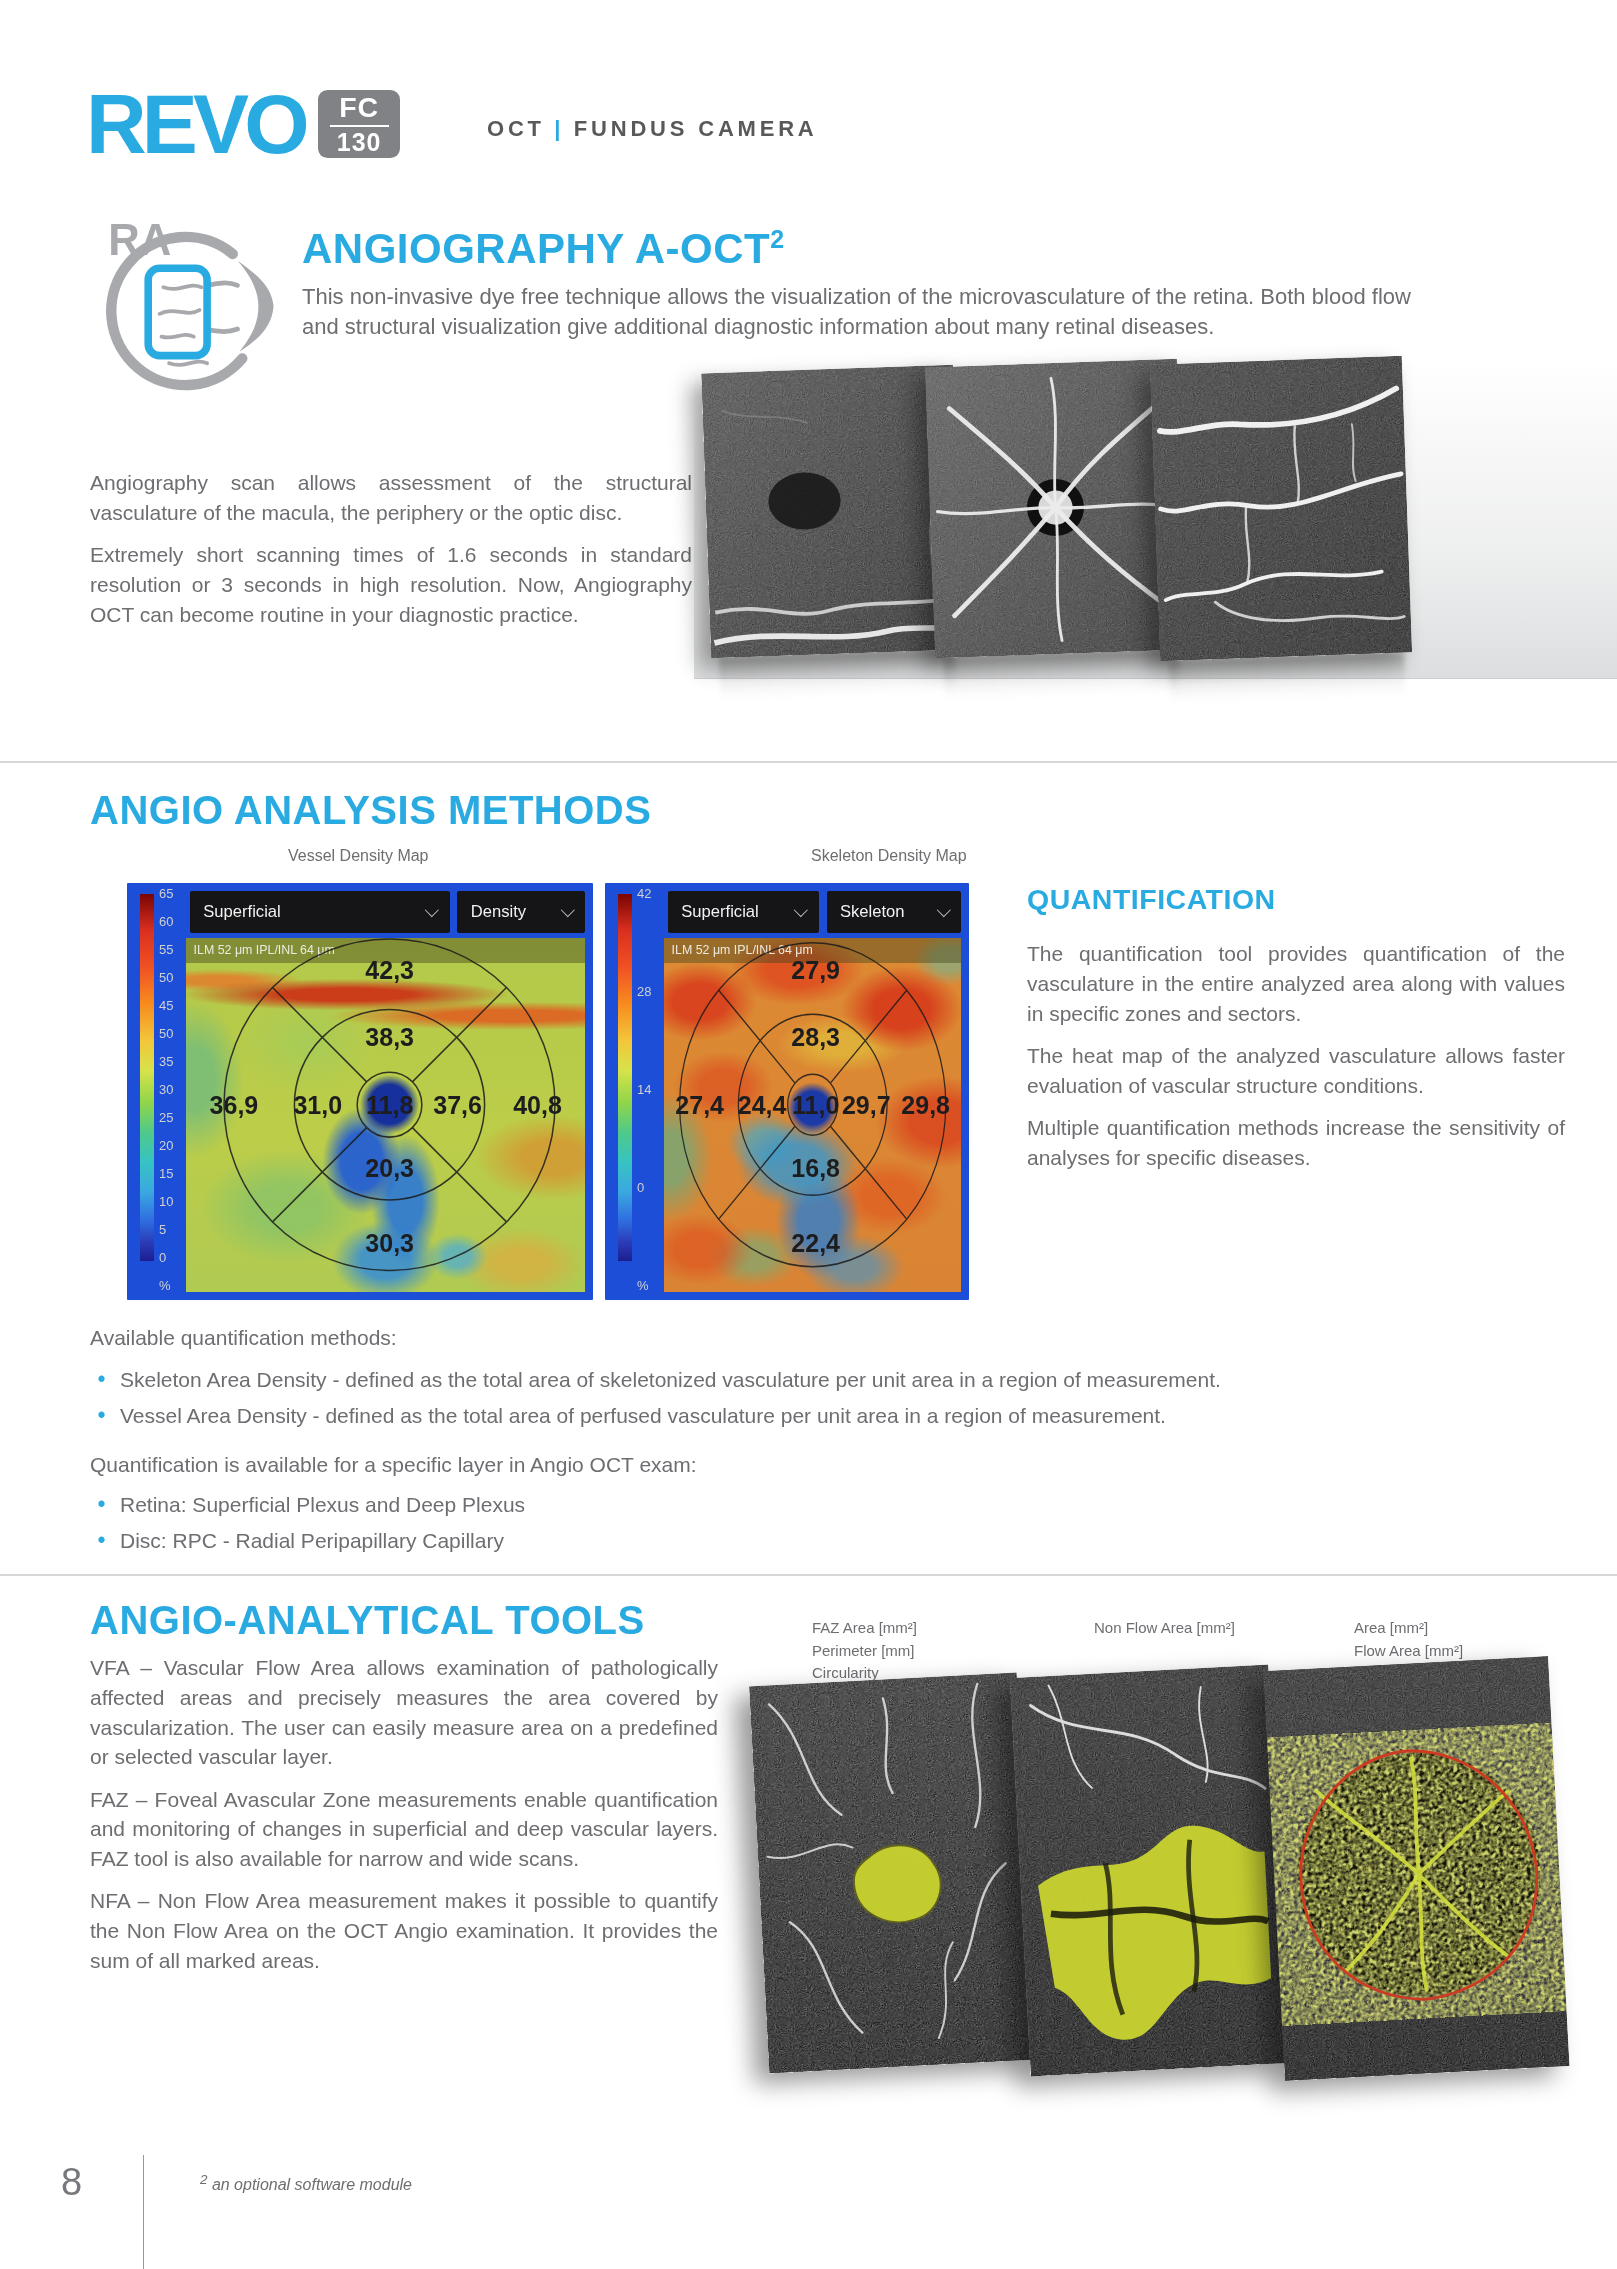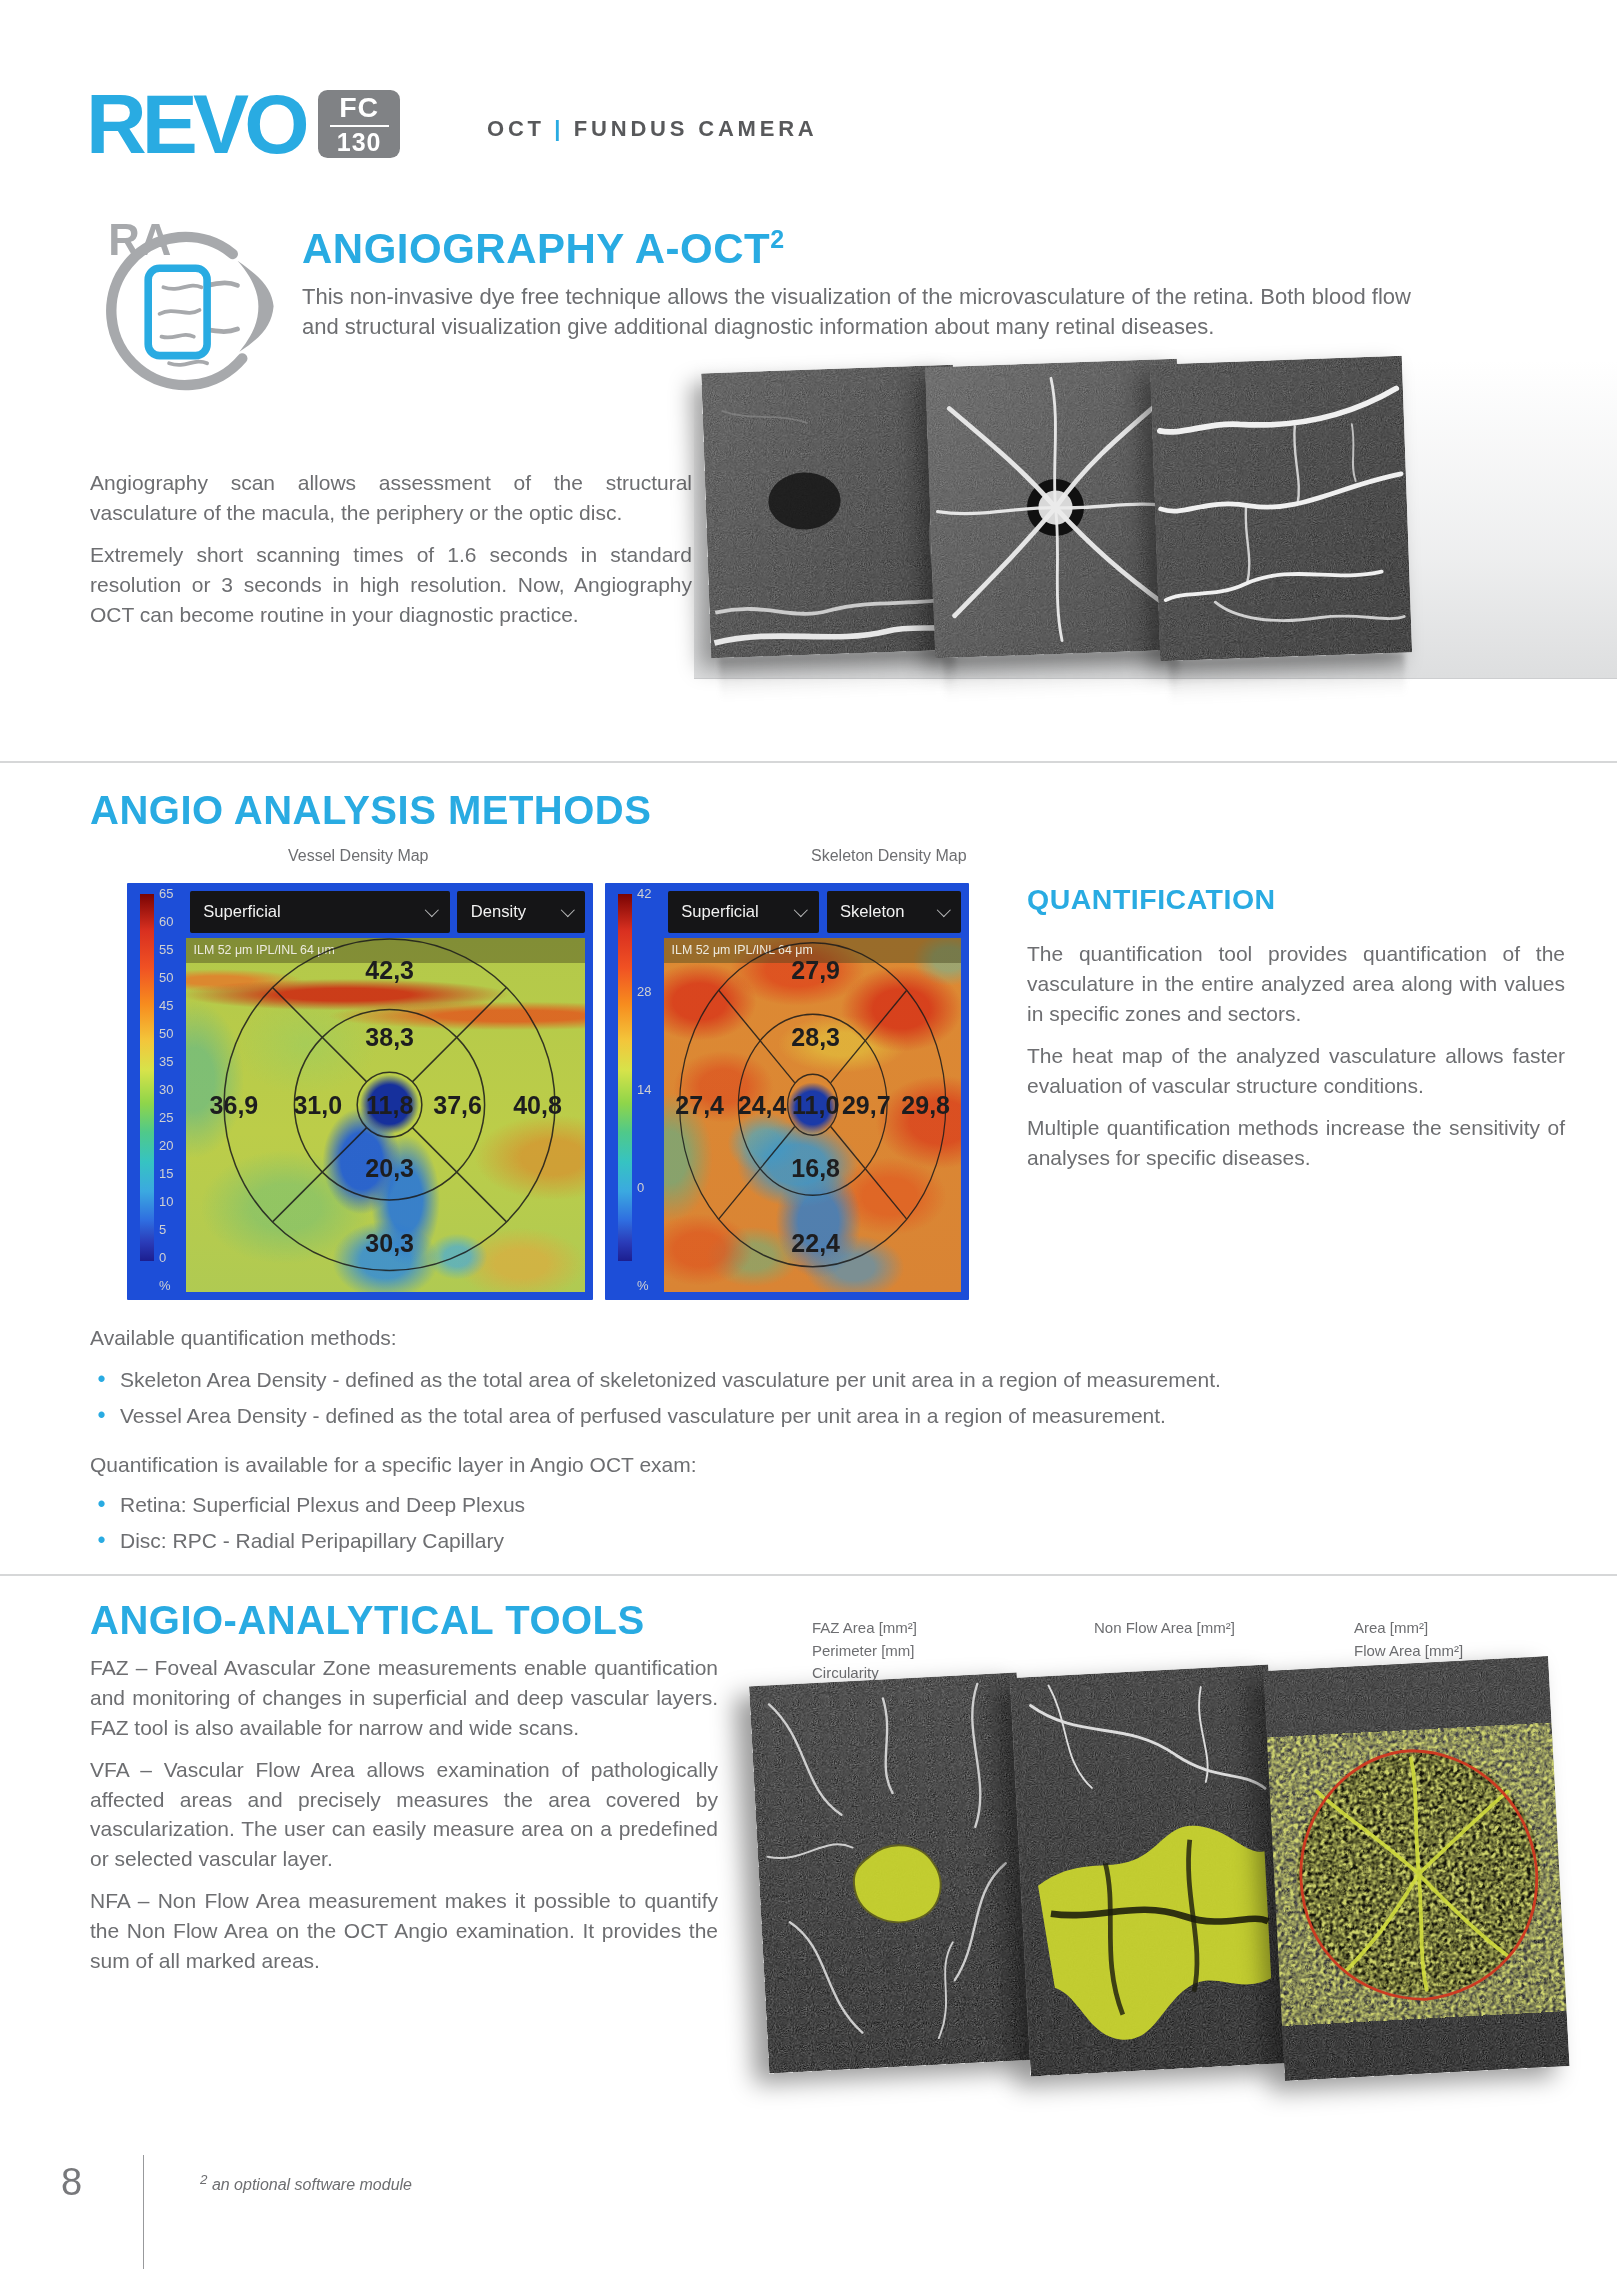--- a/index.html
+++ b/index.html
@@ -351,22 +351,22 @@
   <div class="list-head" style="top:1453px">Quantification is available for a specific layer in Angio OCT exam:</div>
   <ul class="blist" style="top:1491px">
       <li class="bullet-item">Retina: Superficial Plexus and Deep Plexus</li>
       <li class="bullet-item">Disc: RPC - Radial Peripapillary Capillary</li>
     </ul>
 
   <div class="hrule" style="top:1574px"></div>
 
   <div class="h2" style="left:90px;top:1598px">ANGIO-ANALYTICAL TOOLS</div>
   <div class="tools-paras">
+      <p class="bodyp">VFA – Vascular Flow Area allows examination of pathologically affected areas and precisely measures the area covered by vascularization. The user can easily measure area on a predefined or selected vascular layer.</p>
       <p class="bodyp">FAZ – Foveal Avascular Zone measurements enable quantification and monitoring of changes in superficial and deep vascular layers. FAZ tool is also available for narrow and wide scans.</p>
-      <p class="bodyp">VFA – Vascular Flow Area allows examination of pathologically affected areas and precisely measures the area covered by vascularization. The user can easily measure area on a predefined or selected vascular layer.</p>
       <p class="bodyp">NFA – Non Flow Area measurement makes it possible to quantify the Non Flow Area on the OCT Angio examination. It provides the sum of all marked areas.</p>
     </div>
 
   <div class="figlabel" style="left:772px">
       <div class="figlabel-line">FAZ Area [mm²]</div>
       <div class="figlabel-line">Perimeter [mm]</div>
       <div class="figlabel-line">Circularity</div>
     </div>
   <div class="figlabel" style="left:1054px">
       <div class="figlabel-line">Non Flow Area [mm²]</div>

